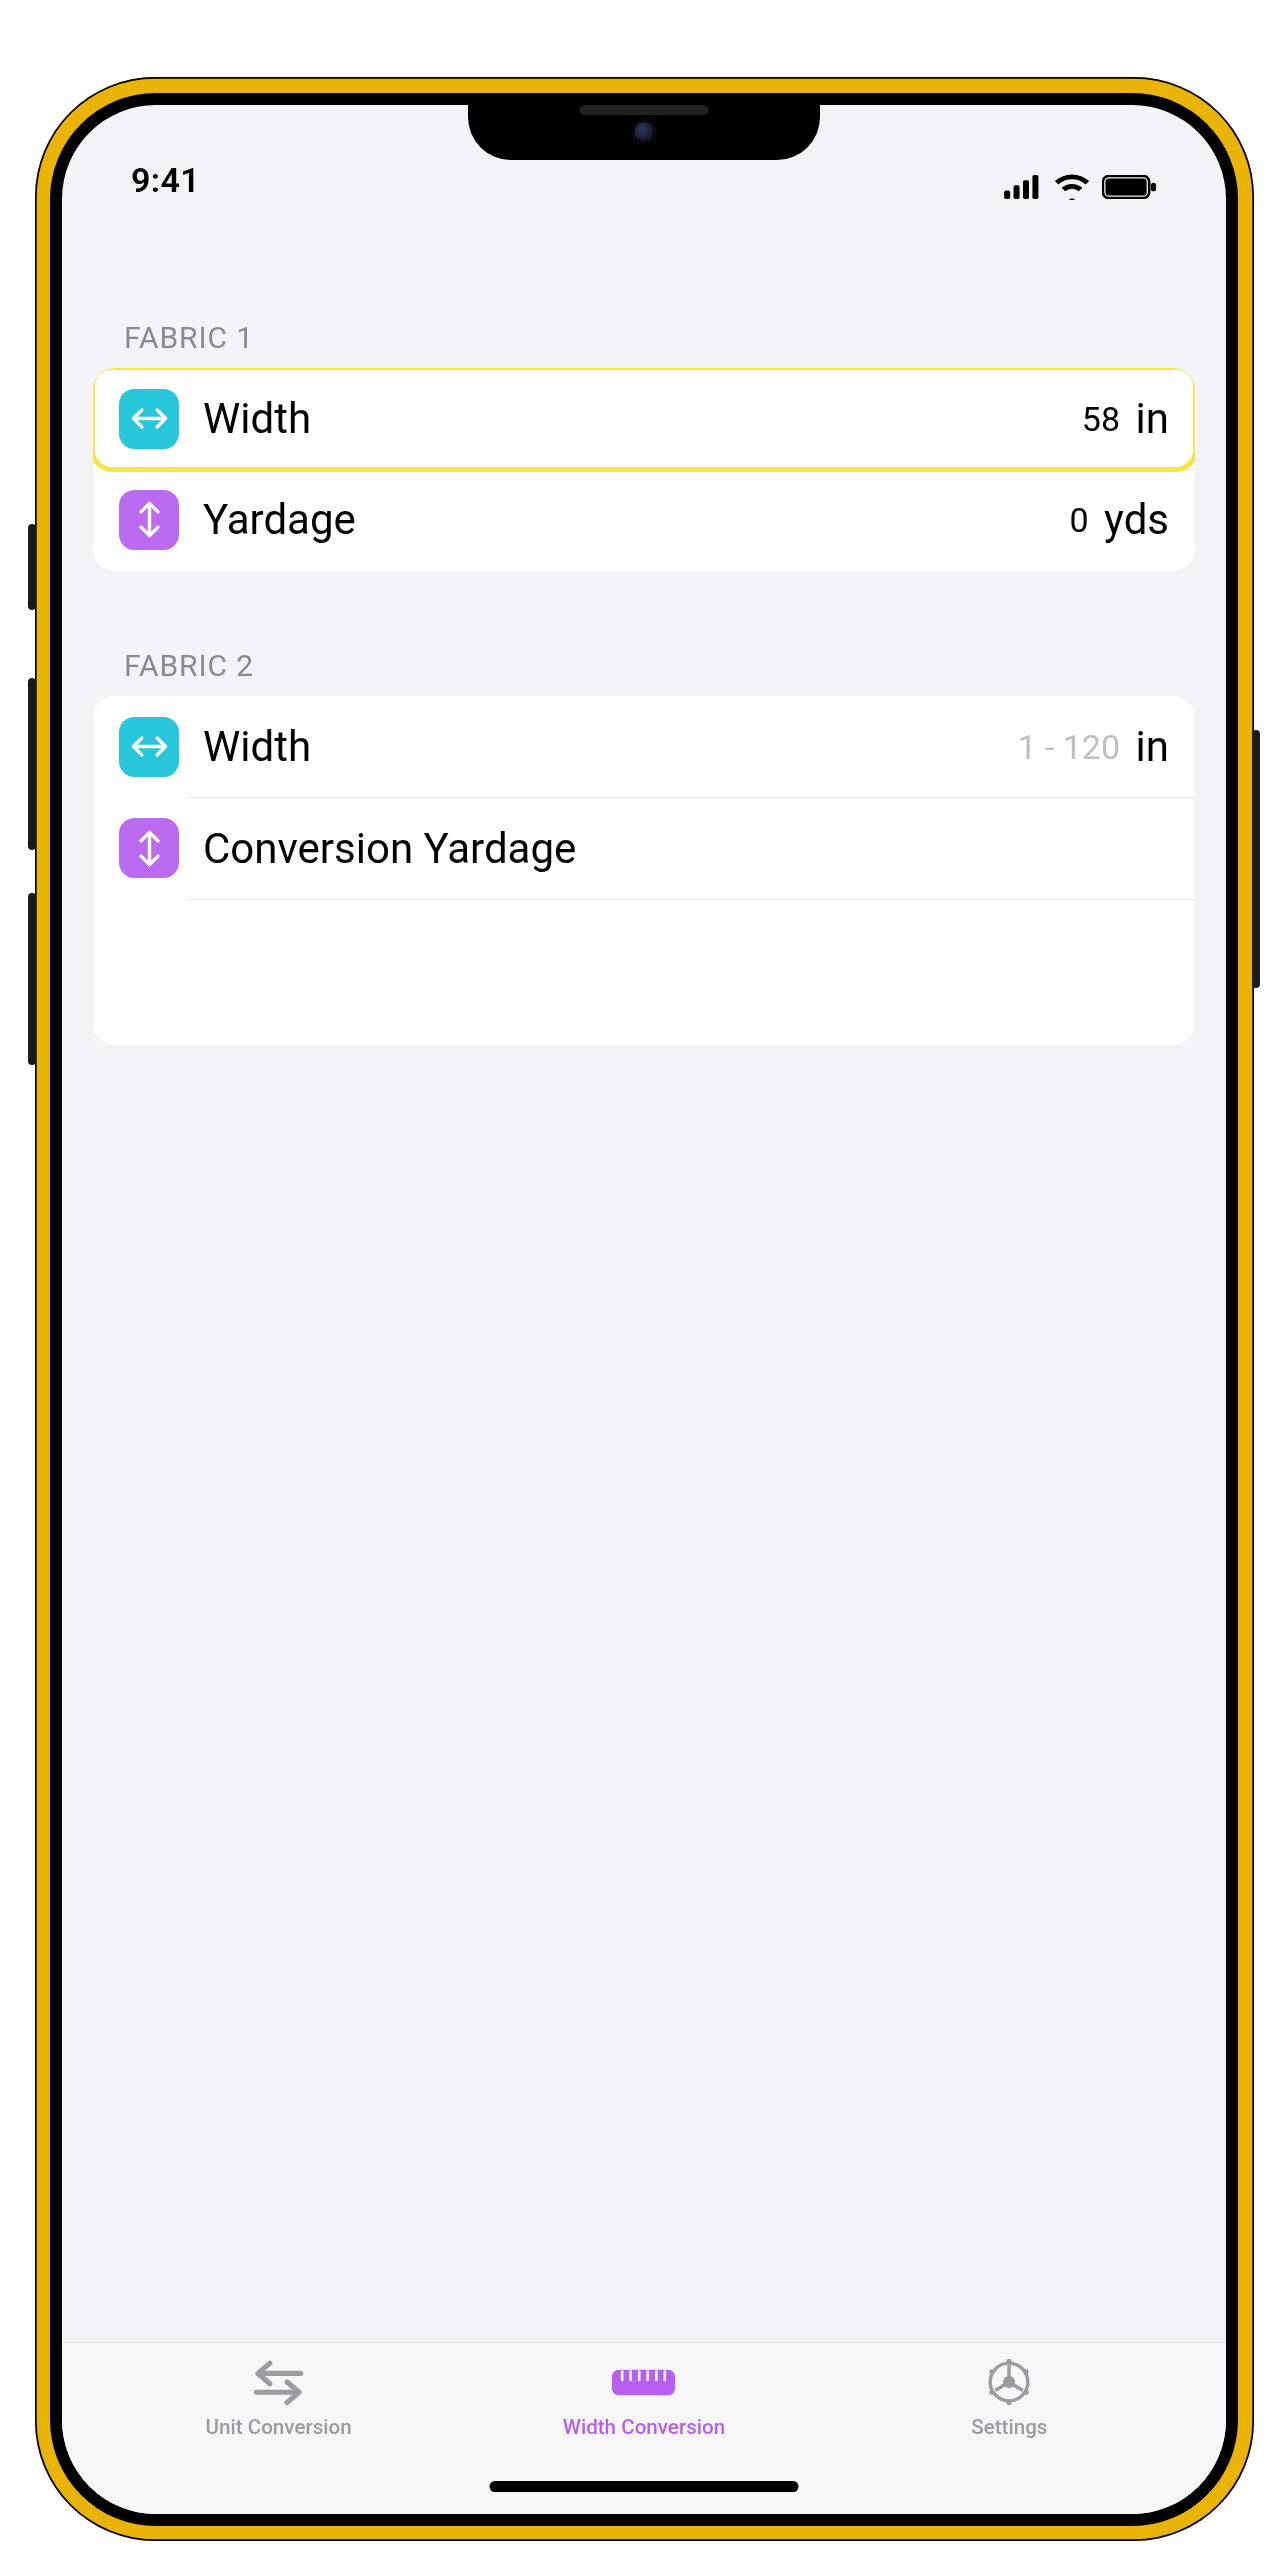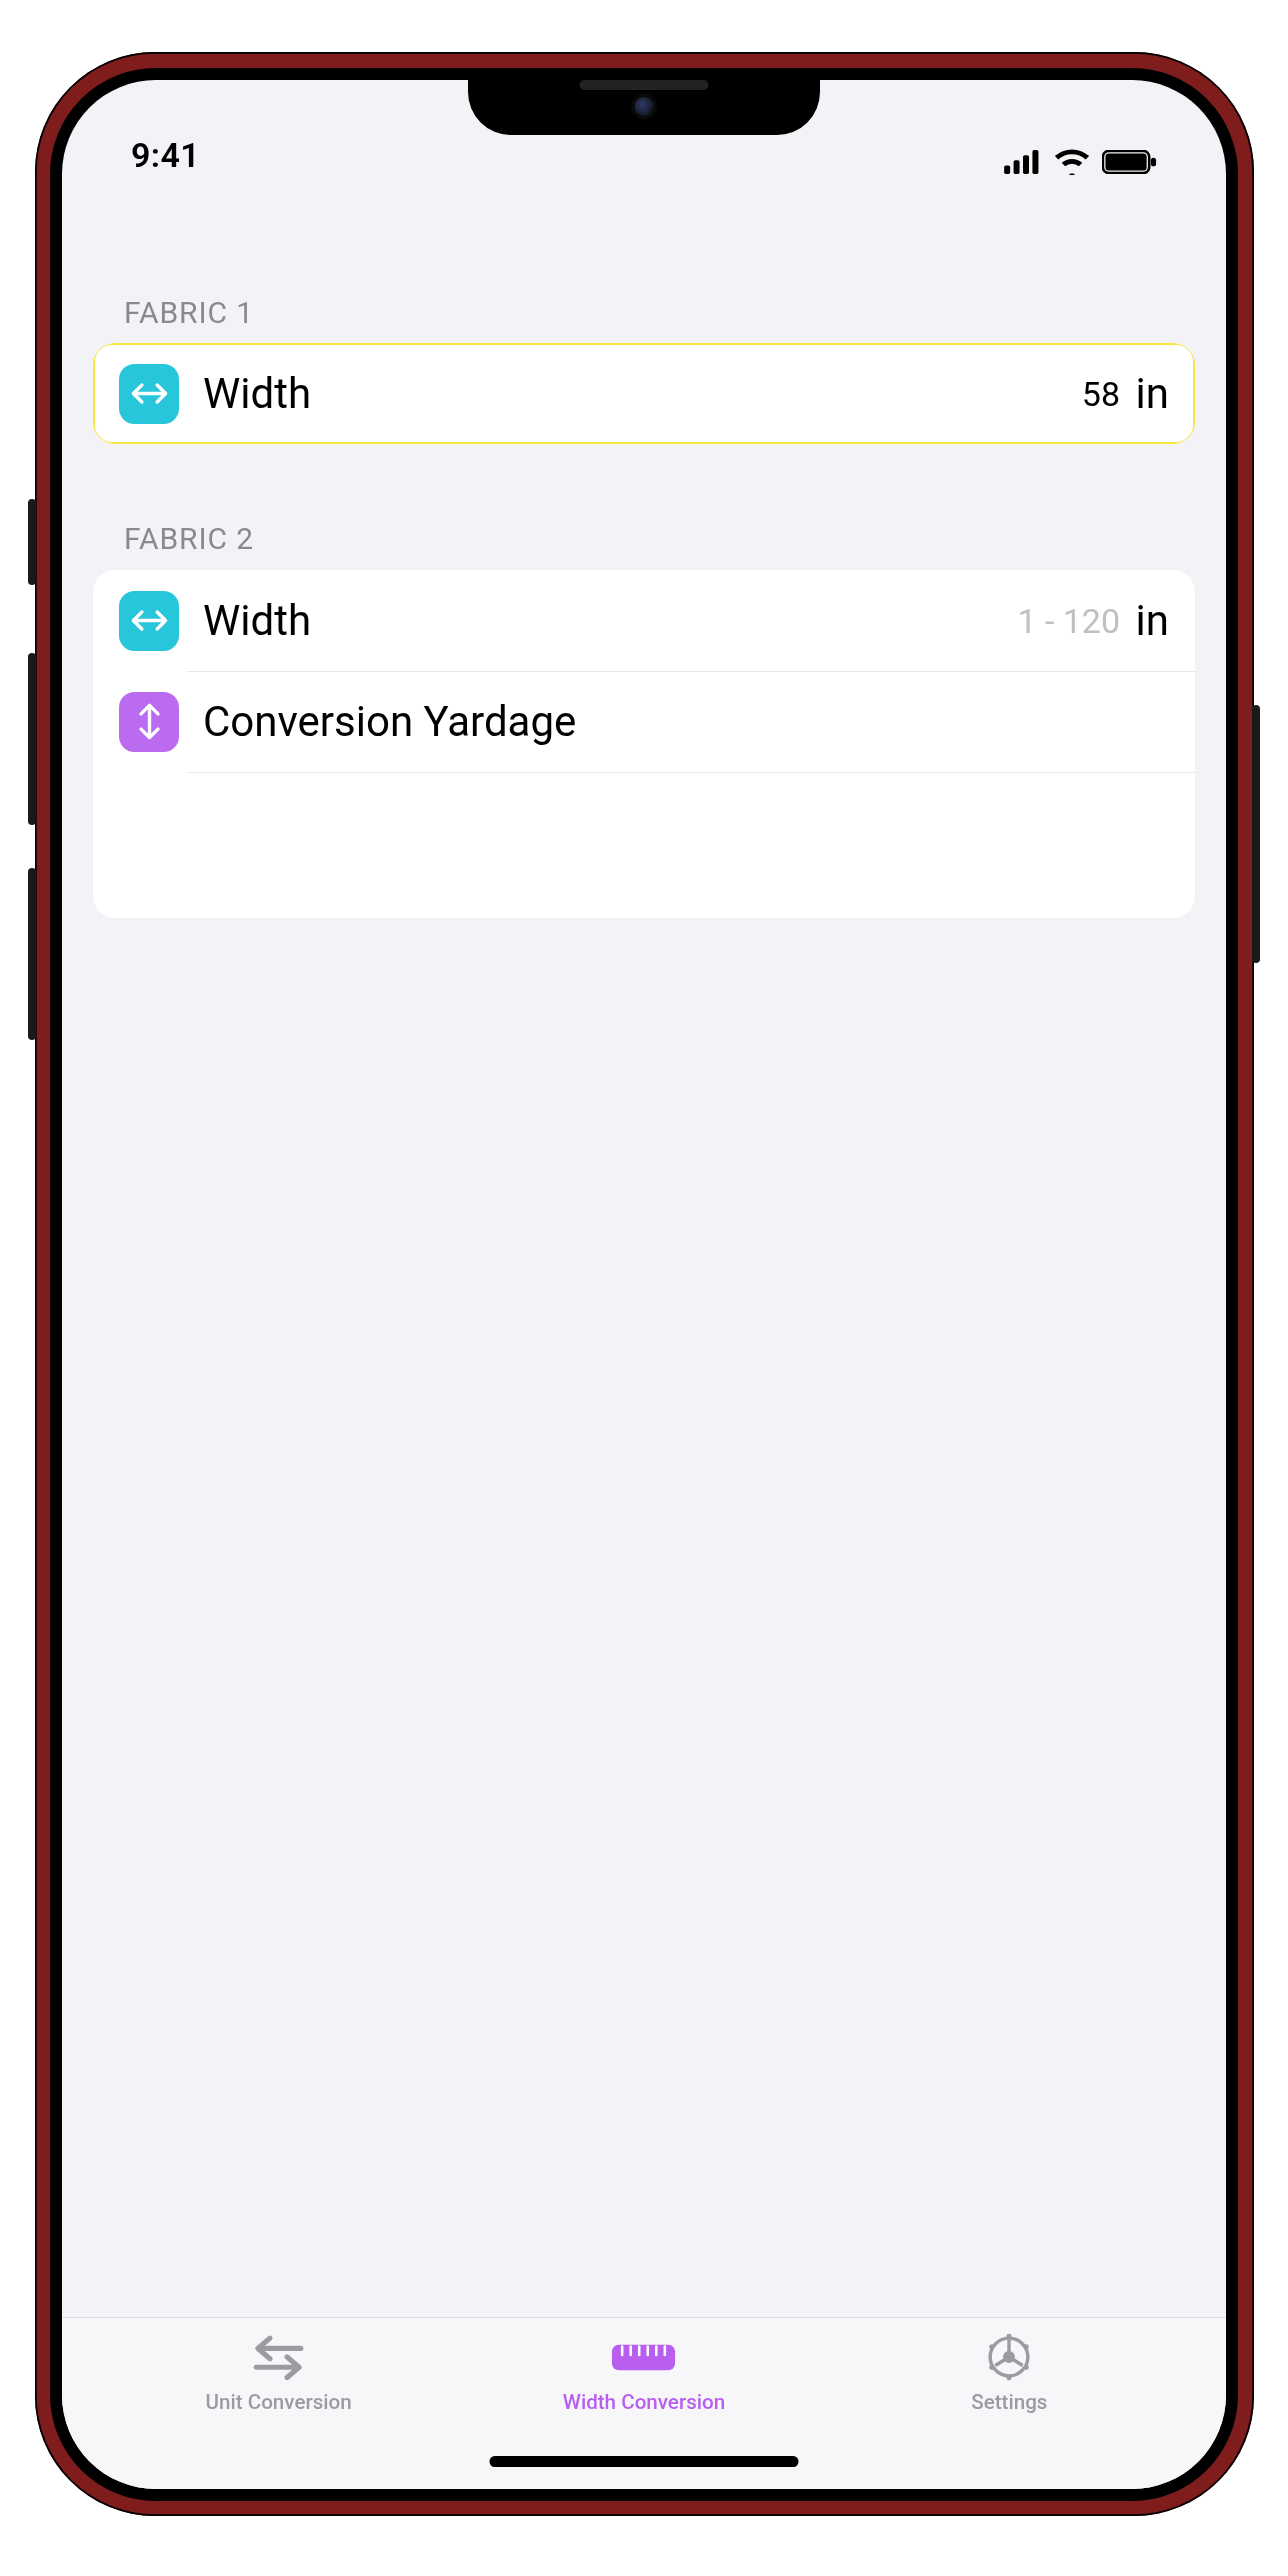--- a/index.html
+++ b/index.html
@@ -1,25 +1,26 @@
 <!DOCTYPE html>
 <html style="font-size:13.7px"><head>
   <meta charset="utf-8">
   <style>
     * { margin: 0; padding: 0; box-sizing: border-box; }
     html, body { width: 100%; height: 100%; background: #ffffff; font-family: -apple-system, BlinkMacSystemFont, "Segoe UI", Roboto, sans-serif; }
     .viewport { width: 1288px; height: 2576px; display: flex; align-items: flex-start; justify-content: center; background: #ffffff; padding-top: 52px; }
     .phone {
       width: 1219px;
       height: 2464px;
-      background: #7f1d1d;
+      background: #eab308;
       border-radius: 120px;
       padding: 15.5px;
       position: relative;
       box-shadow: 0 0 0 1.7px #000 inset;
+      margin-top: 25px;
     }
     .phone-inner {
       width: 100%; height: 100%;
       background: #000;
       border-radius: 106px;
       padding: 12px;
       position: relative;
     }
     .screen {
       width: 100%; height: 100%;
@@ -181,20 +182,34 @@
                       <line x1="6" y1="23" x2="40" y2="23"></line>
                       <polyline points="14,13 4,23 14,33"></polyline>
                       <polyline points="32,13 42,23 32,33"></polyline>
                     </g>
                   </svg>
               </div>
               <div class="row-label">Width</div>
               <div class="row-value">58</div>
               <div class="row-unit">in</div>
             </div>
+            <div class="row">
+              <div class="badge purple">
+                <svg width="39" height="39" viewBox="0 0 46 46">
+                    <g stroke="#fff" stroke-width="4" fill="none" stroke-linecap="round" stroke-linejoin="round">
+                      <line x1="23" y1="6" x2="23" y2="40"></line>
+                      <polyline points="13,14 23,4 33,14"></polyline>
+                      <polyline points="13,32 23,42 33,32"></polyline>
+                    </g>
+                  </svg>
+              </div>
+              <div class="row-label">Yardage</div>
+              <div class="row-value">0</div>
+              <div class="row-unit">yds</div>
+            </div>
           </div>
 
           <div class="section-header">FABRIC 2</div>
           <div class="card">
             <div class="row">
               <div class="badge cyan">
                 <svg width="39" height="39" viewBox="0 0 46 46">
                     <g stroke="#fff" stroke-width="4" fill="none" stroke-linecap="round" stroke-linejoin="round">
                       <line x1="6" y1="23" x2="40" y2="23"></line>
                       <polyline points="14,13 4,23 14,33"></polyline>

